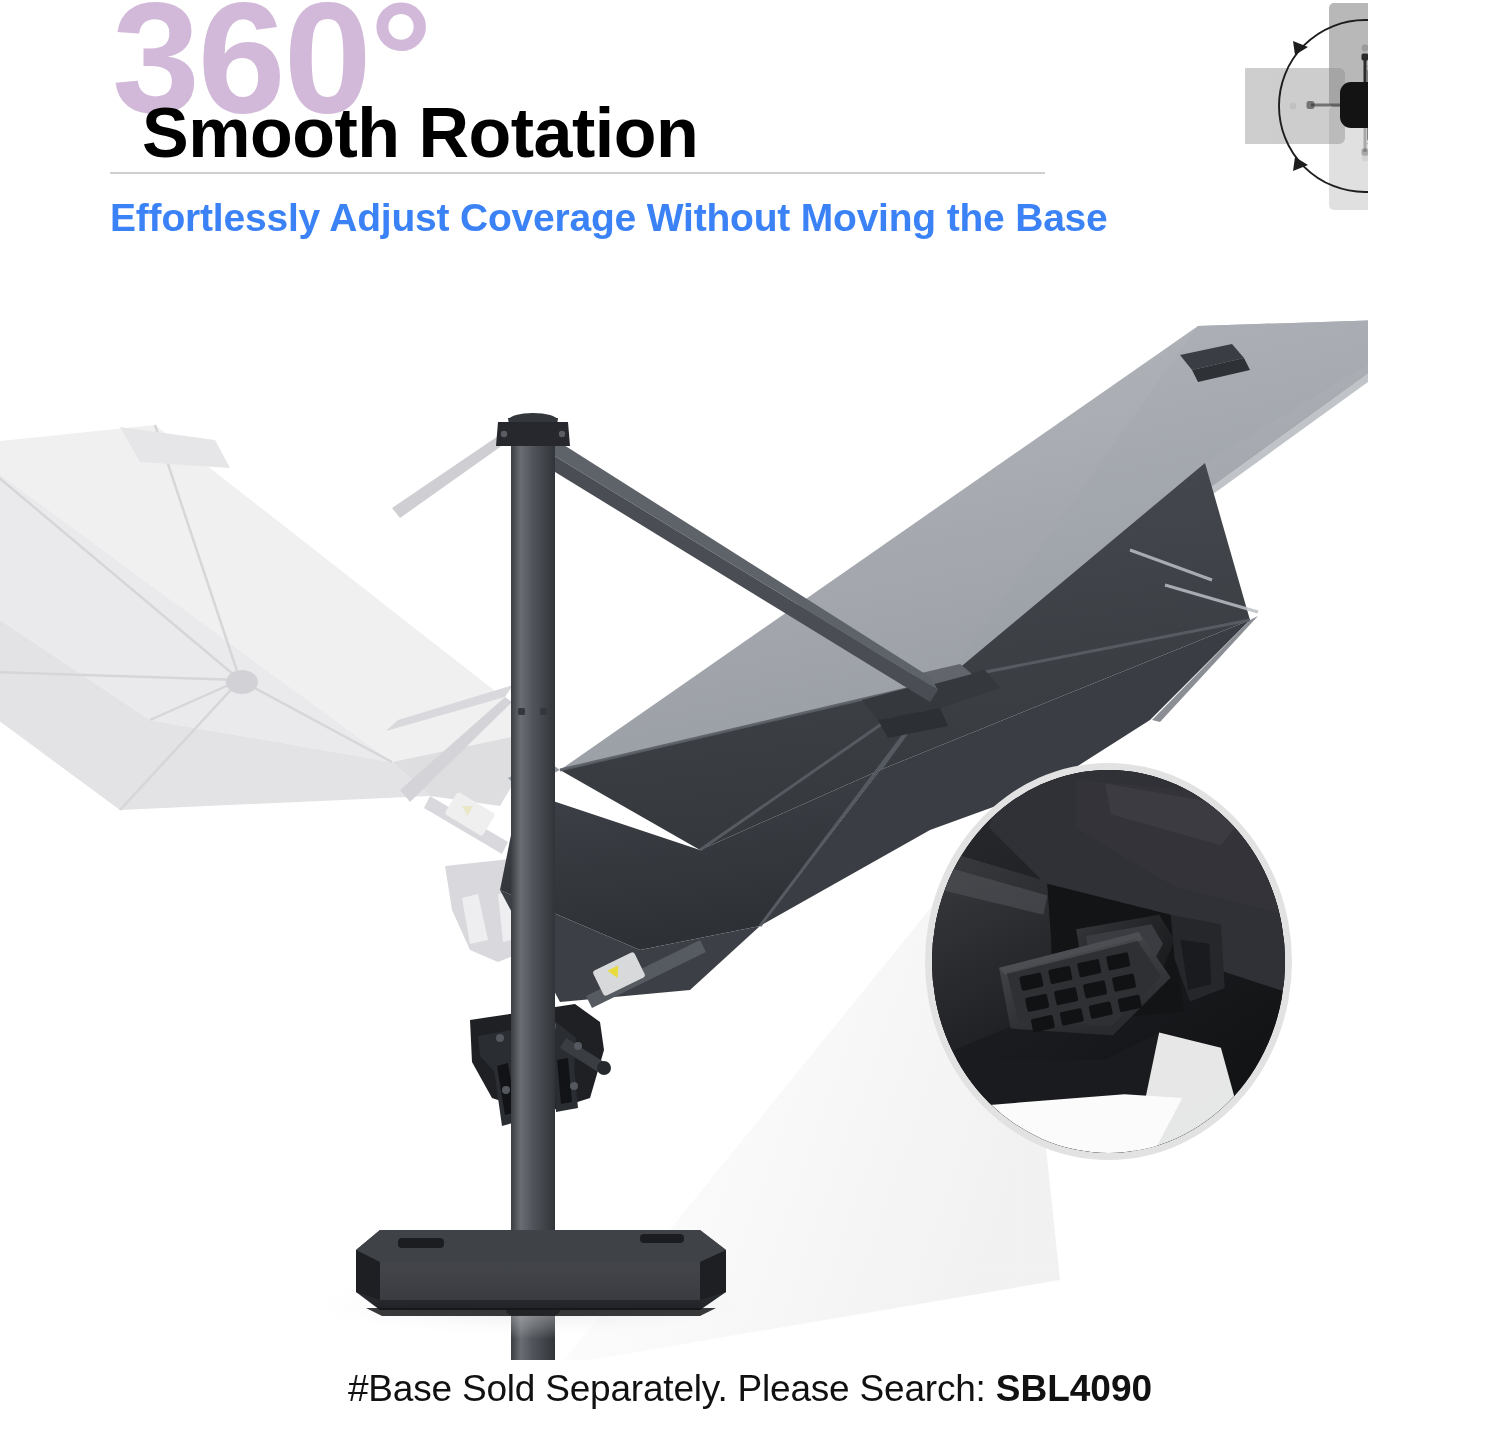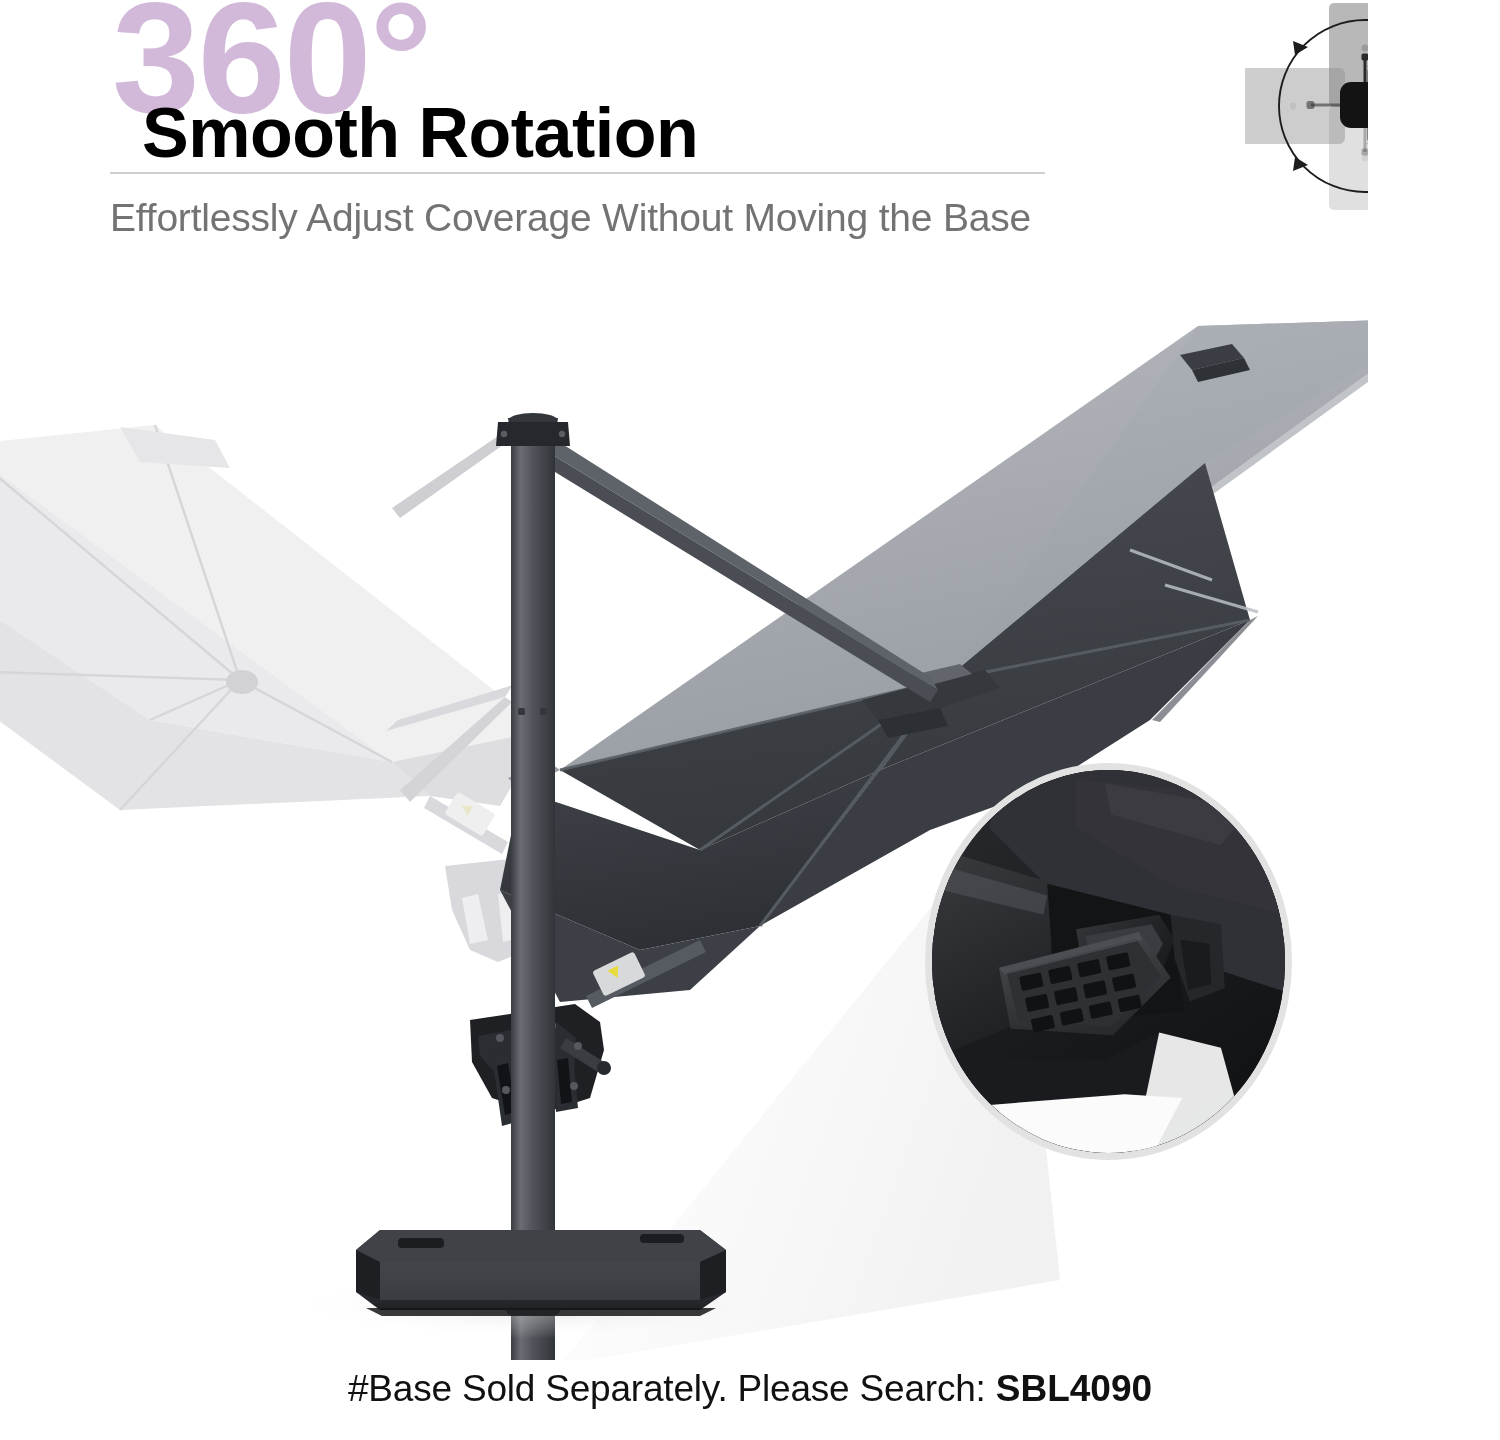--- a/index.html
+++ b/index.html
@@ -51,22 +51,22 @@
     top: 172px;
     width: 935px;
     height: 2px;
     background: #cfcfcf;
   }
   .subhead {
     position: absolute;
     left: 110px;
     top: 196px;
     font-size: 39px;
-    font-weight: 400;
-    color: #737373;
+    font-weight: 700;
+    color: #3b82f6;
     letter-spacing: -0.2px;
     white-space: nowrap;
   }
 
   
   .rot-badge {
     position: absolute;
     left: 1245px;
     top: 2px;
     width: 240px;

